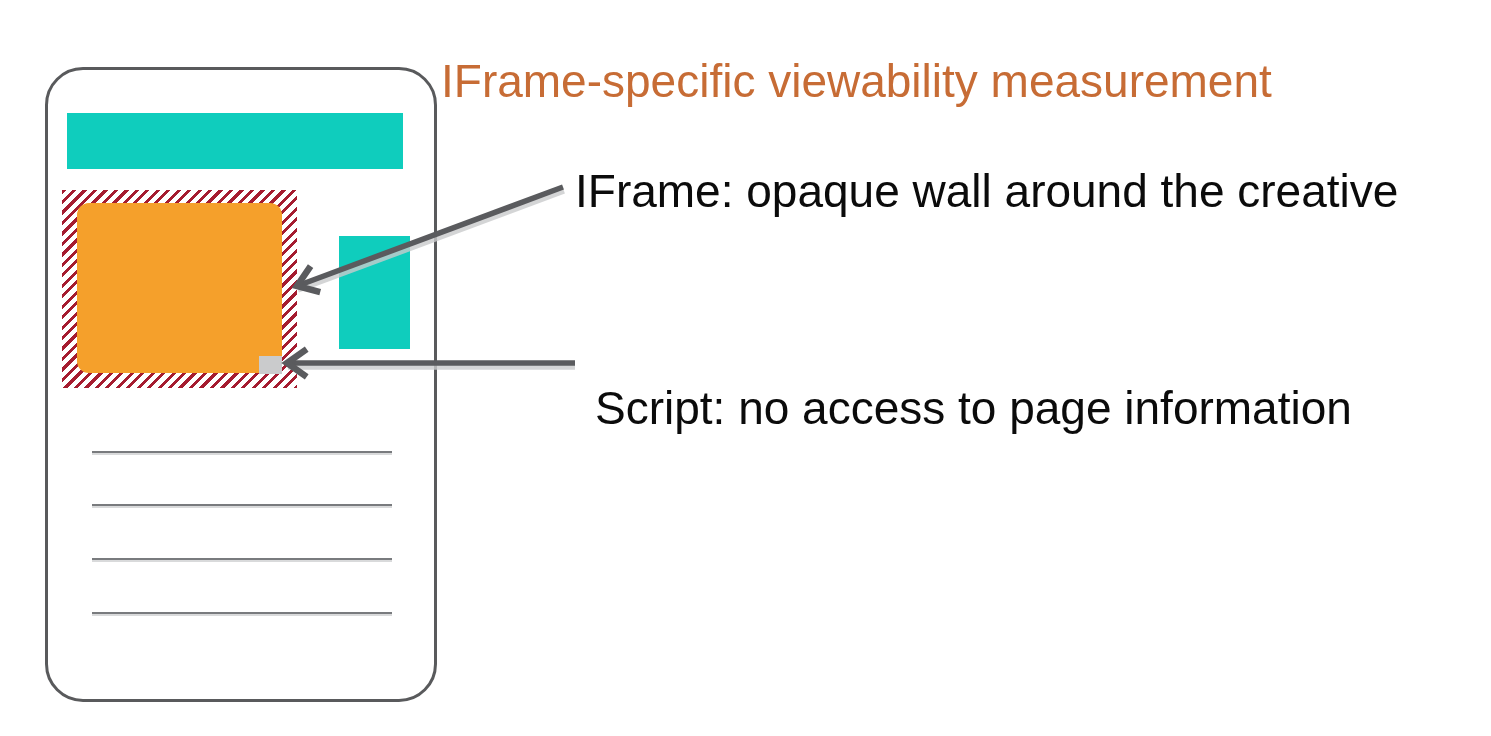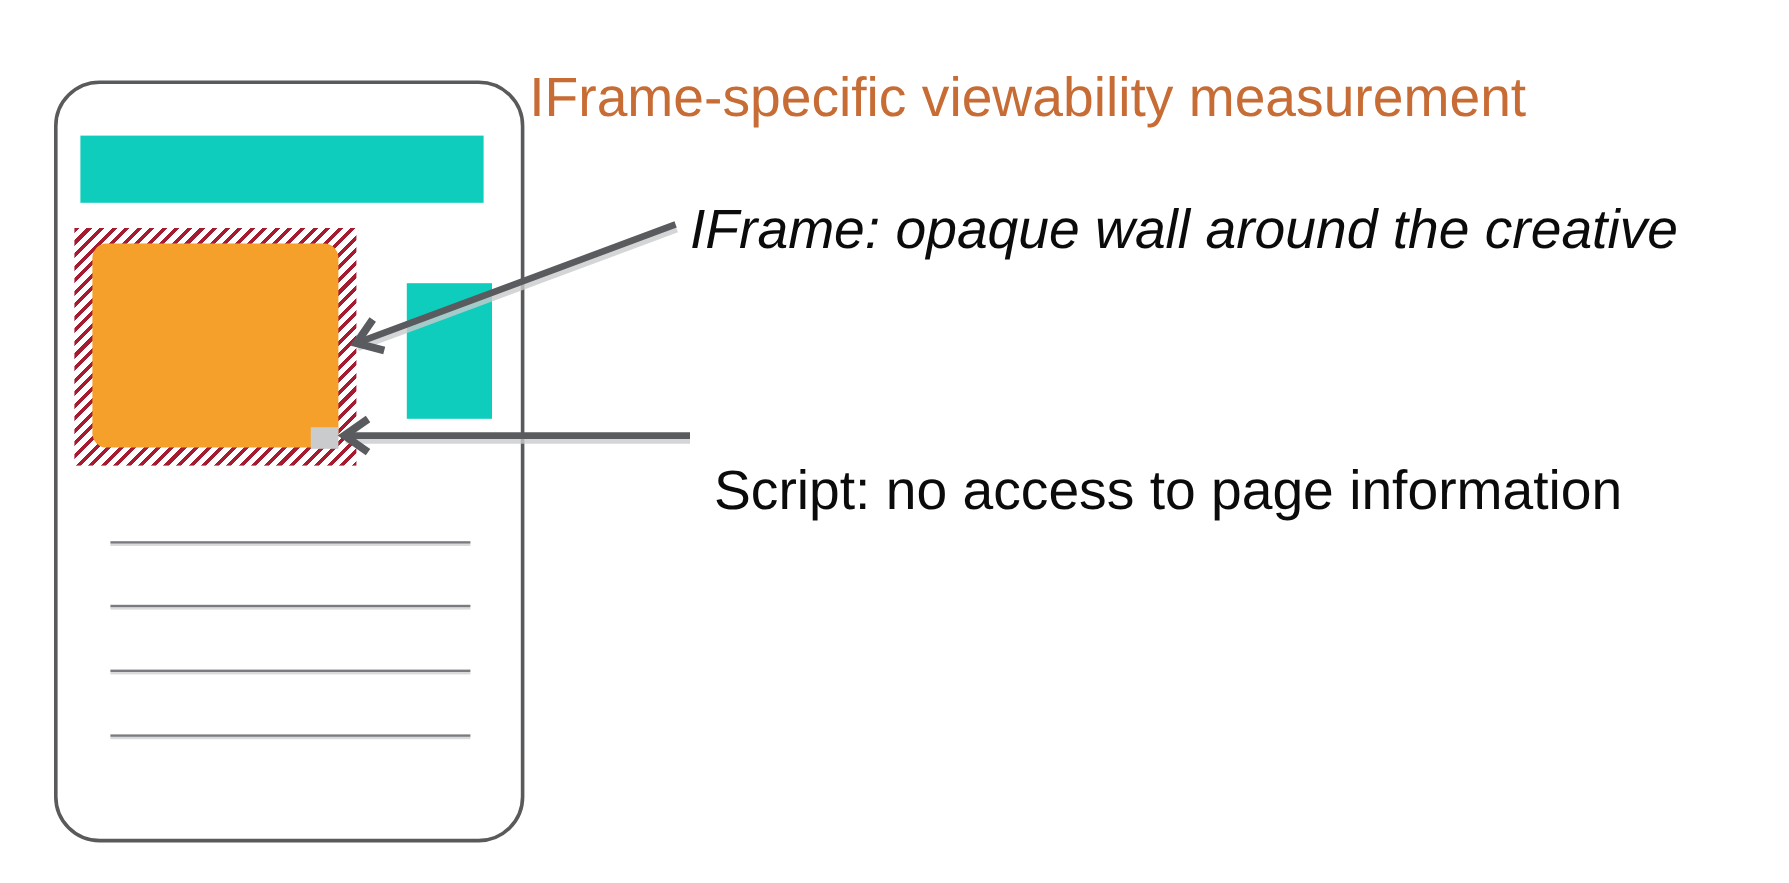--- a/index.html
+++ b/index.html
@@ -136,21 +136,21 @@
     stroke-linejoin: miter;
   }
 
   .callout-label {
     font-size: 46px;
     line-height: 1.15;
     color: #0b0b0b;
     white-space: nowrap;
     z-index: 7;
   }
-  .label-iframe { left: 575px; top: 165px; font-style: italic; }
+  .label-iframe { left: 575px; top: 165px; }
   .label-script { left: 595px; top: 338px; margin-top: 44px; }
 </style>
 </head>
 <body>
 
 <div class="stage">
 
   <div class="abs slide-title">IFrame-specific viewability measurement</div>
 
   <div class="abs webpage-frame"></div>

